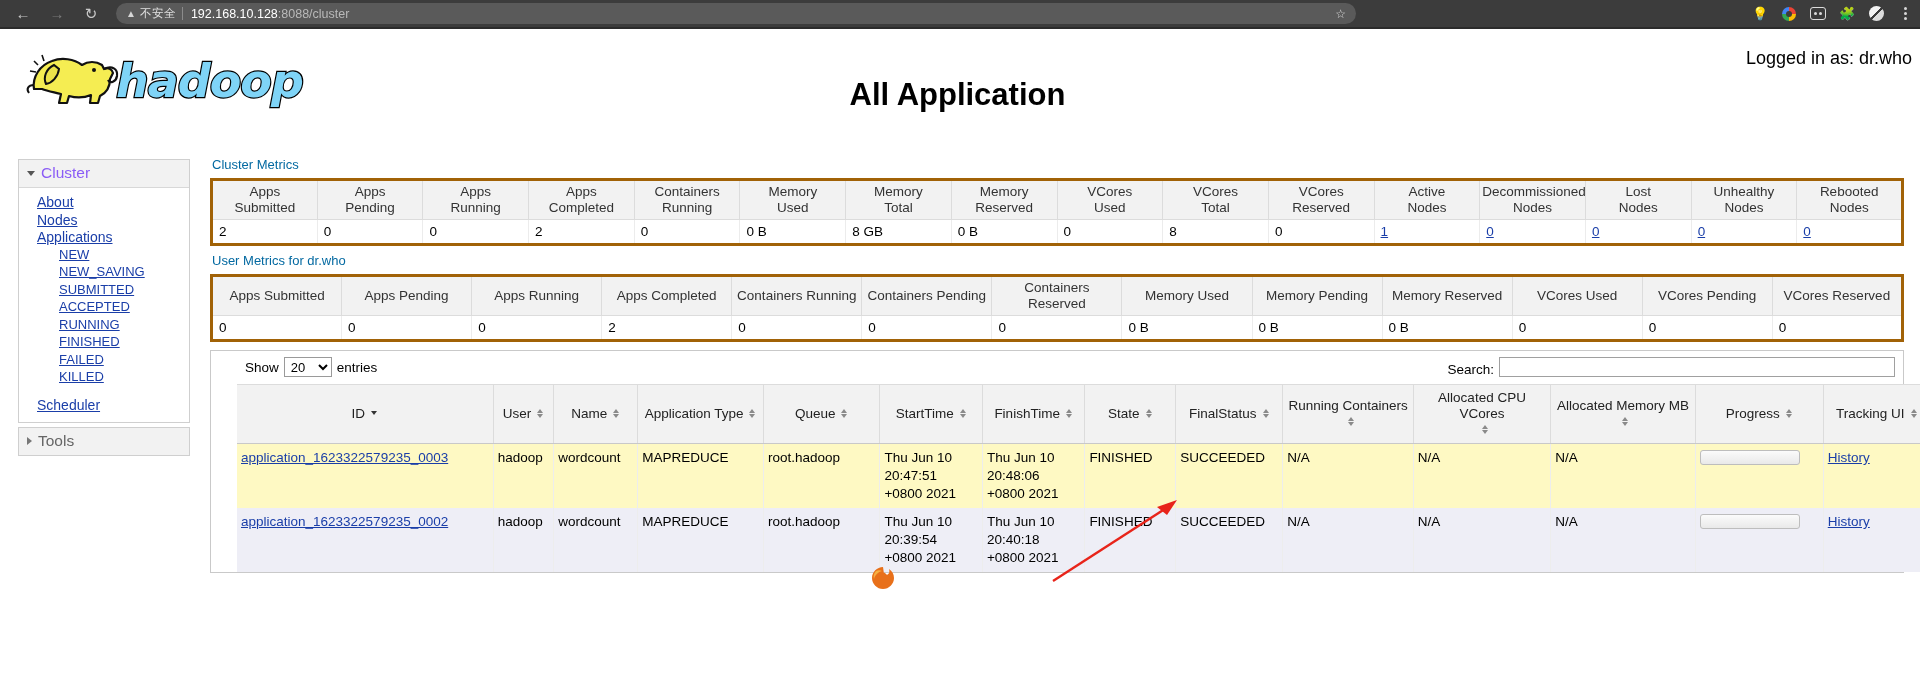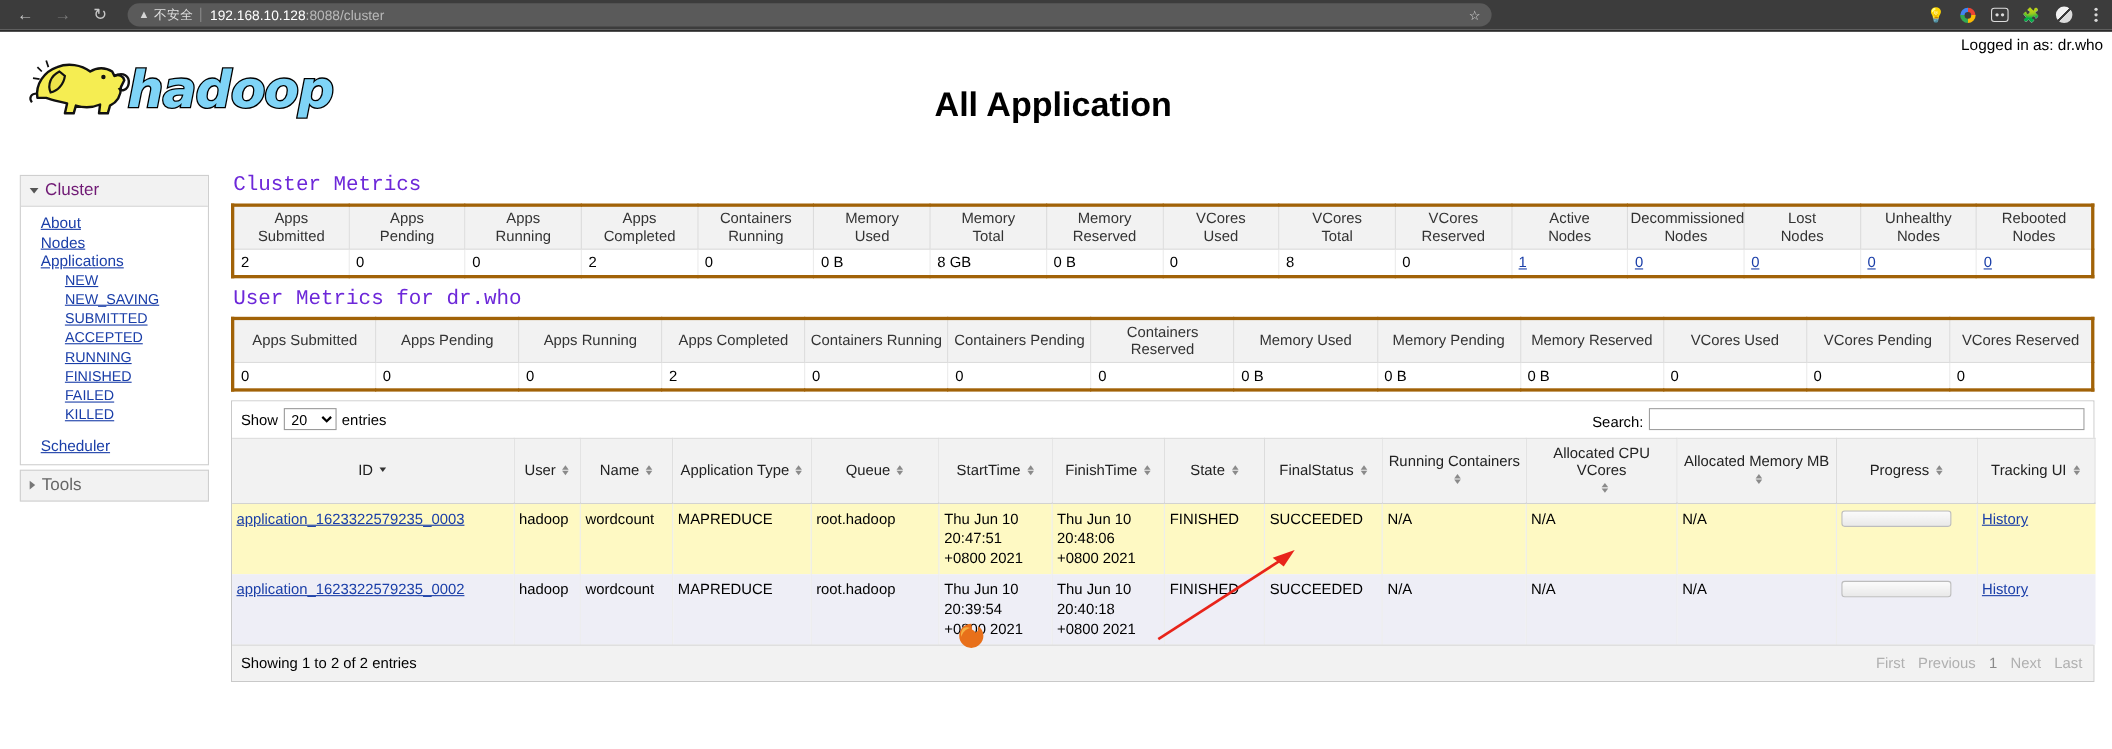--- a/index.html
+++ b/index.html
@@ -48,76 +48,76 @@
   .box-ico i{width:3px;height:3px;border-radius:50%;background:#dcdcdc;display:block;}
   .avatar-ico{width:15px;height:15px;border-radius:50%;background:linear-gradient(135deg,#f2f2f2 0%,#f2f2f2 45%,#3a3a3a 46%,#3a3a3a 54%,#dcdcdc 55%);}
   .dots-ico{display:flex;flex-direction:column;gap:2px;align-items:center;}
   .dots-ico i{width:3px;height:3px;border-radius:50%;background:#d8d8d8;display:block;}
   .chrome-shadow{position:absolute;top:27px;left:0;width:1920px;height:2px;background:#2b2b2b;}
 
   
   .page{ position:absolute; top:29px; left:0; width:1920px; height:652px; background:#fff; }
 
   .logged-in{
-    position:absolute; right:8px; top:3px; font-size:14px; color:#000;
+    position:absolute; right:8px; top:19px; font-size:18px; color:#000;
   }
   .logo{
     position:absolute; left:18px; top:10px; width:300px; height:72px;
   }
   .page-title{
     position:absolute; top:48px; left:0; width:1920px; text-align:center;
     font-size:31px; font-weight:bold; color:#000; letter-spacing:0px;
   }
   .title-shift{ margin-left:-5px; display:inline-block; }
 
   
   .sidebar{ position:absolute; left:18px; top:130px; width:172px; }
   .nav-box{ border:1px solid #cfcfcf; background:#fff; }
   .nav-head{
     background:#f2f2f2; border-bottom:1px solid #d8d8d8;
-    font-size:15.5px; color:#701a75; padding:4px 6px 5px 8px; display:flex; align-items:center; gap:6px;
+    font-size:15.5px; color:#8b5cf6; padding:4px 6px 5px 8px; display:flex; align-items:center; gap:6px;
   }
   .caret-down{ width:0;height:0;border-left:4px solid transparent;border-right:4px solid transparent;border-top:5px solid #555; }
   .caret-right{ width:0;height:0;border-top:4px solid transparent;border-bottom:4px solid transparent;border-left:5px solid #777; }
   .nav-body{ padding:6px 0 8px 0; }
   .nav-link{
     display:block; font-size:14px; color:#1a3ea8; text-decoration:underline;
     padding:0 0 1px 18px; line-height:16.5px; cursor:pointer;
   }
   .nav-sub{ padding-left:40px; font-size:13px; line-height:16.5px; }
   .nav-gap{ height:10px; }
   .tools-box{
     margin-top:4px; border:1px solid #cfcfcf; background:#f2f2f2;
     font-size:15.5px; color:#666; padding:4px 6px 5px 8px; display:flex; align-items:center; gap:6px;
   }
 
   
   .content{ position:absolute; left:210px; top:128px; width:1694px; }
-  .section-label{ font-size:19px; color:#6d28d9; margin:0 0 6px 2px;font-family:Liberation Mono, monospace; }
+  .section-label{ font-size:13px; color:#0369a1; margin:0 0 6px 2px; }
   table.metrics{
     border-collapse:collapse; width:1694px; table-layout:fixed;
     border:3px solid #a16207; background:#fff;
   }
   table.metrics th{
     background:#f2f2f2; border-right:1px solid #dcdcdc; border-bottom:1px solid #dcdcdc;
     font-weight:normal; font-size:13.5px; color:#333; text-align:center;
     padding:3px 2px; line-height:16px;
   }
   table.metrics td{
     border-right:1px solid #ececec; font-size:13.5px; color:#000;
     padding:3px 6px; text-align:left; line-height:17px;
   }
   table.metrics th:last-child, table.metrics td:last-child{ border-right:none; }
   td .ulink{ color:#1a3ea8; text-decoration:underline; cursor:pointer; }
 
   .user-label{ margin-top:7px; }
 
   
   .dt-wrap{
-    margin-top:8px; border:1px solid #c9c9c9; background:#fff; width:1694px;
+    margin-top:8px; border:1px solid #c9c9c9; background:#fff; width:1694px;padding-left:26px;
   }
   .dt-top{
     display:flex; align-items:center; justify-content:space-between;
     padding:6px 8px 7px 8px; background:#fff;
   }
   .dt-len{ font-size:13.5px; color:#000; display:flex; align-items:center; gap:5px;}
   .dt-len select{
     font-family:"Liberation Sans", sans-serif; font-size:13px; padding:1px 2px;
     border:1px solid #9a9a9a; background:#fff; height:20px;
   }
@@ -432,30 +432,20 @@
               <td>N/A</td>
               <td>N/A</td>
               <td>
                 <div class="progress-bar"></div>
               </td>
               <td><span class="applink">History</span></td>
             </tr>
           </tbody>
       </table>
 
-      <div class="dt-bottom">
-        <div class="dt-info">Showing 1 to 2 of 2 entries</div>
-        <div class="dt-pager">
-          <span class="pg">First</span>
-          <span class="pg">Previous</span>
-          <span class="pg cur">1</span>
-          <span class="pg">Next</span>
-          <span class="pg">Last</span>
-        </div>
-      </div>
     </div>
   </div>
 
   <svg class="red-arrow" viewBox="0 0 140 92">
     <line x1="8" y1="84" x2="126" y2="8" stroke="#e8241a" stroke-width="2.4"></line>
     <polygon points="132,3 112,10 122,18" fill="#e8241a"></polygon>
   </svg>
 
   <svg class="fox-ico" viewBox="0 0 28 26">
     <path d="M14 2 C8 2 3 7 3 13 C3 19 8 24 14 24 C20 24 25 19 25 13 C25 9 23 6 20 4 C21 7 20 9 18 10 C16 7 12 6 9 8 C12 8 14 10 14 12 C11 12 9 14 9 17 C9 20 11 22 14 22 C18 22 21 19 21 15 C21 11 18 9 15 9 Z" fill="#e8701a"></path>

